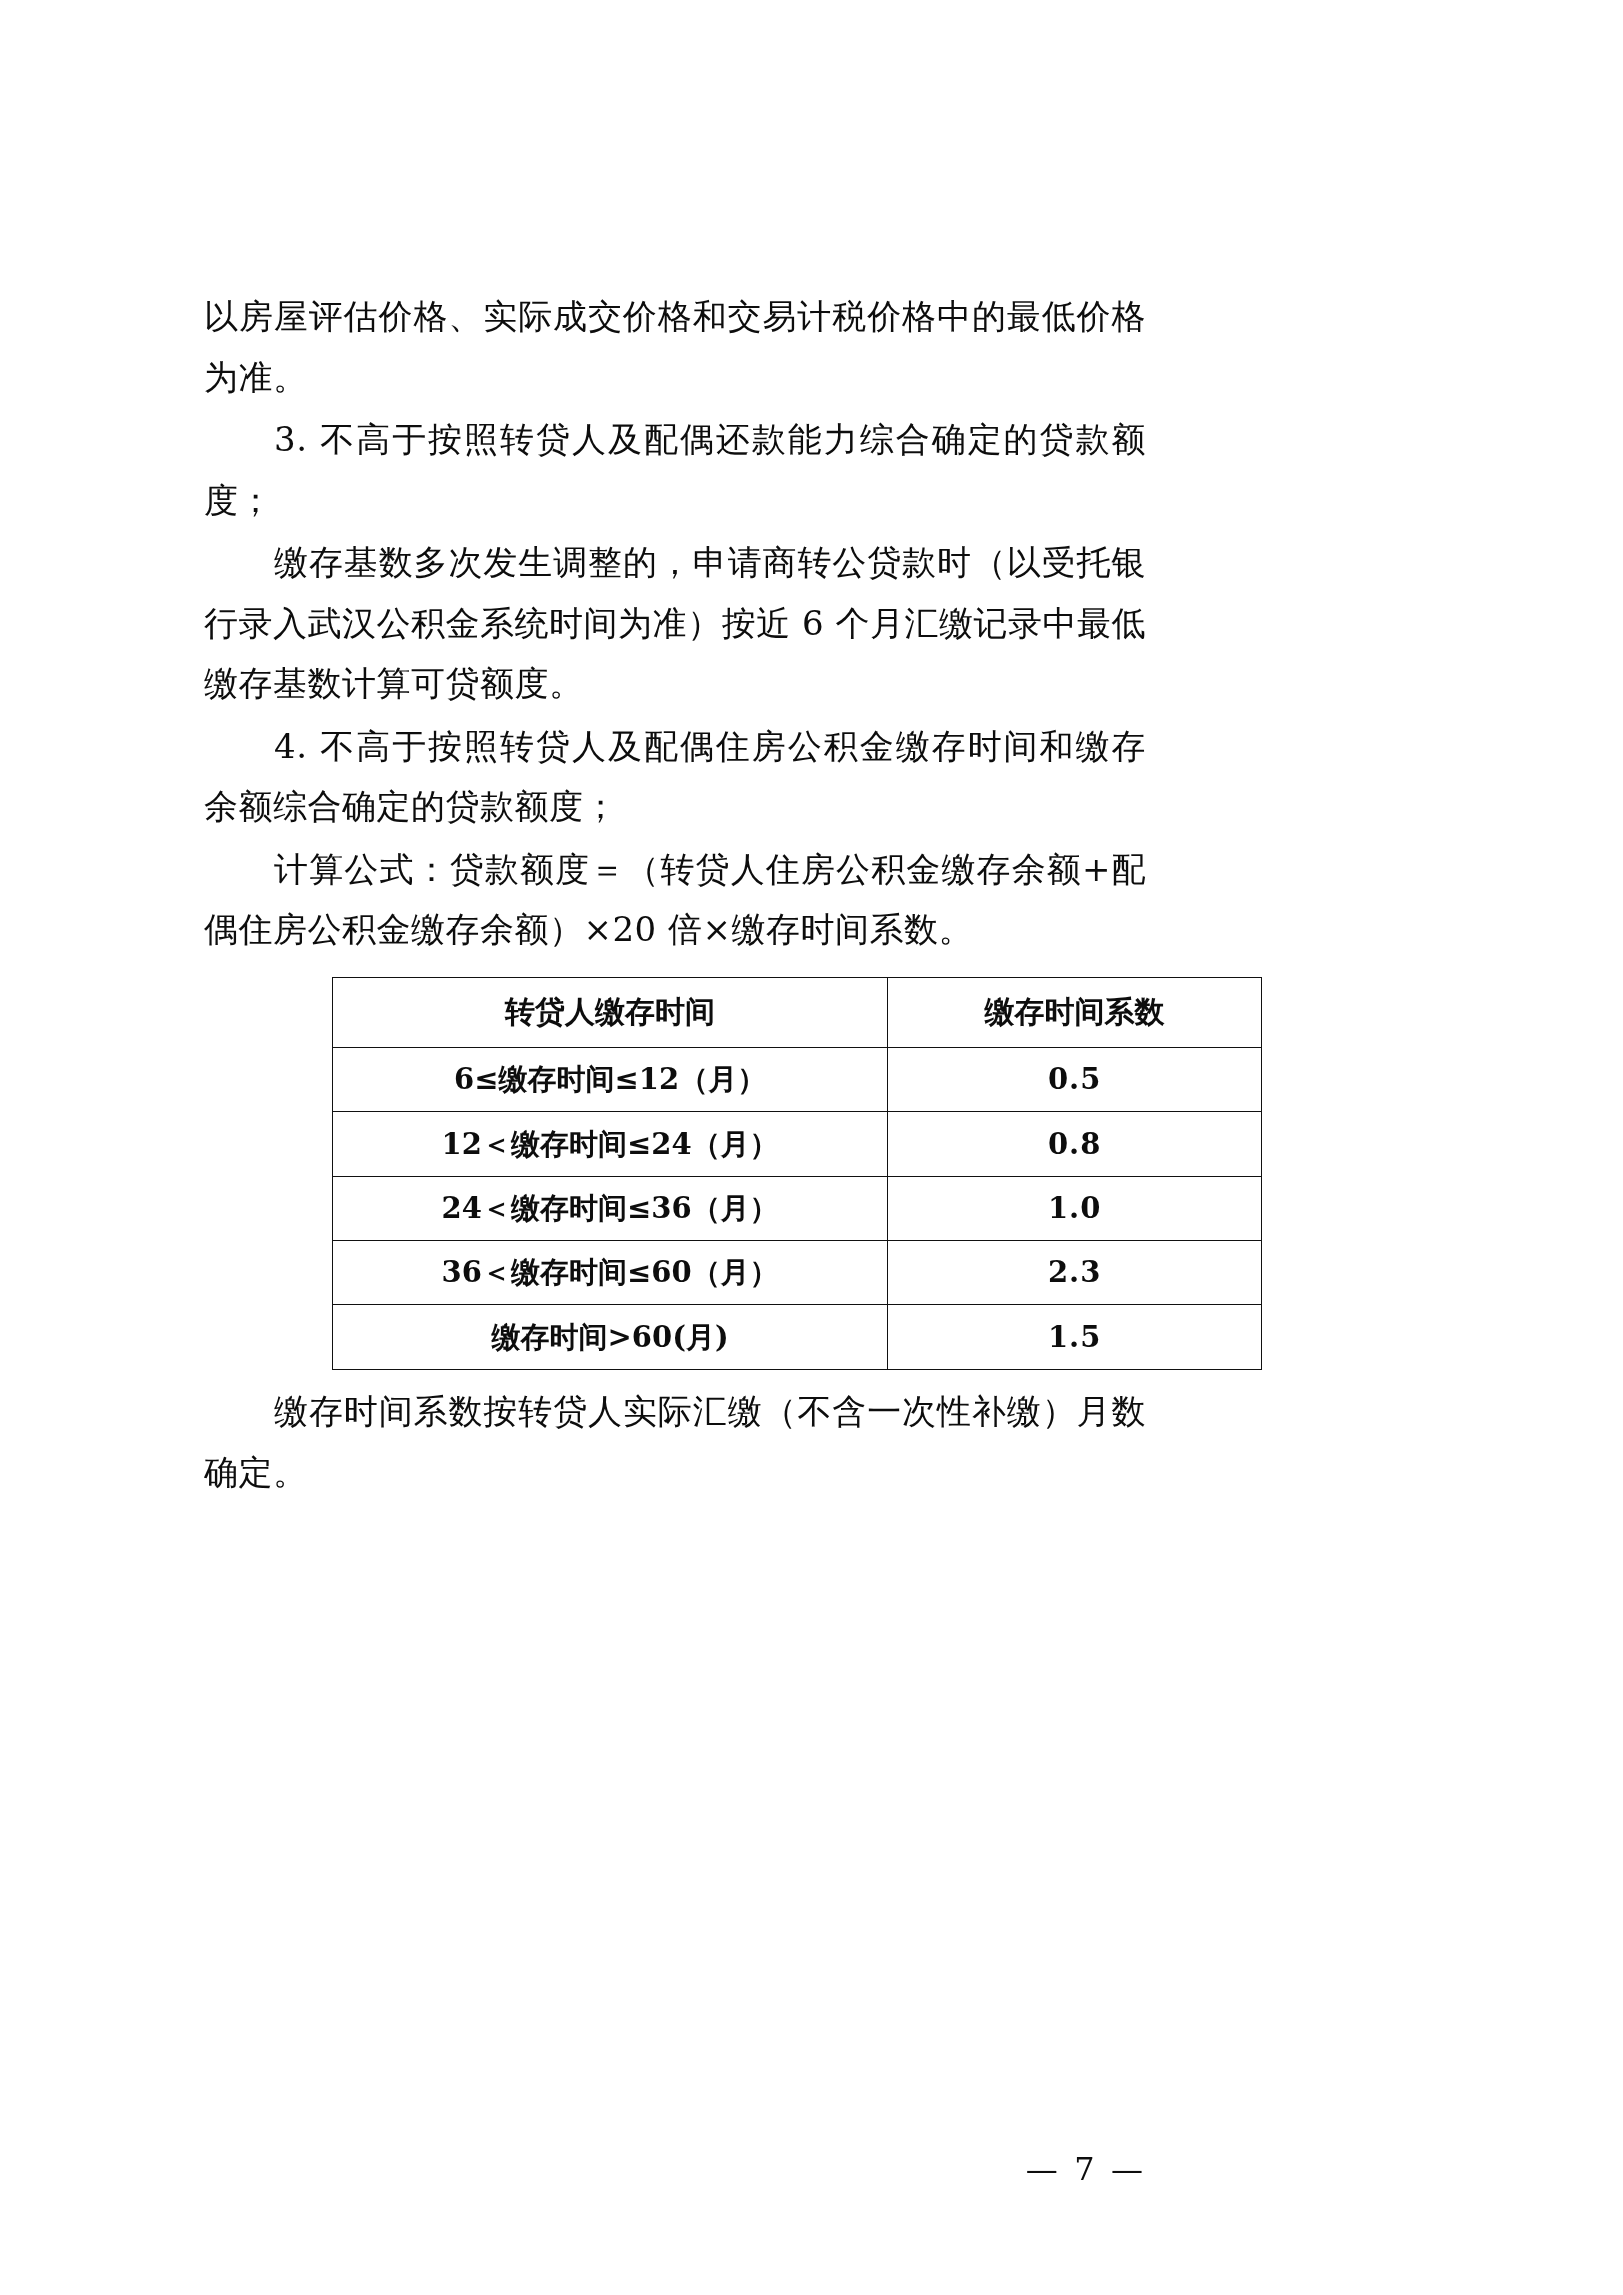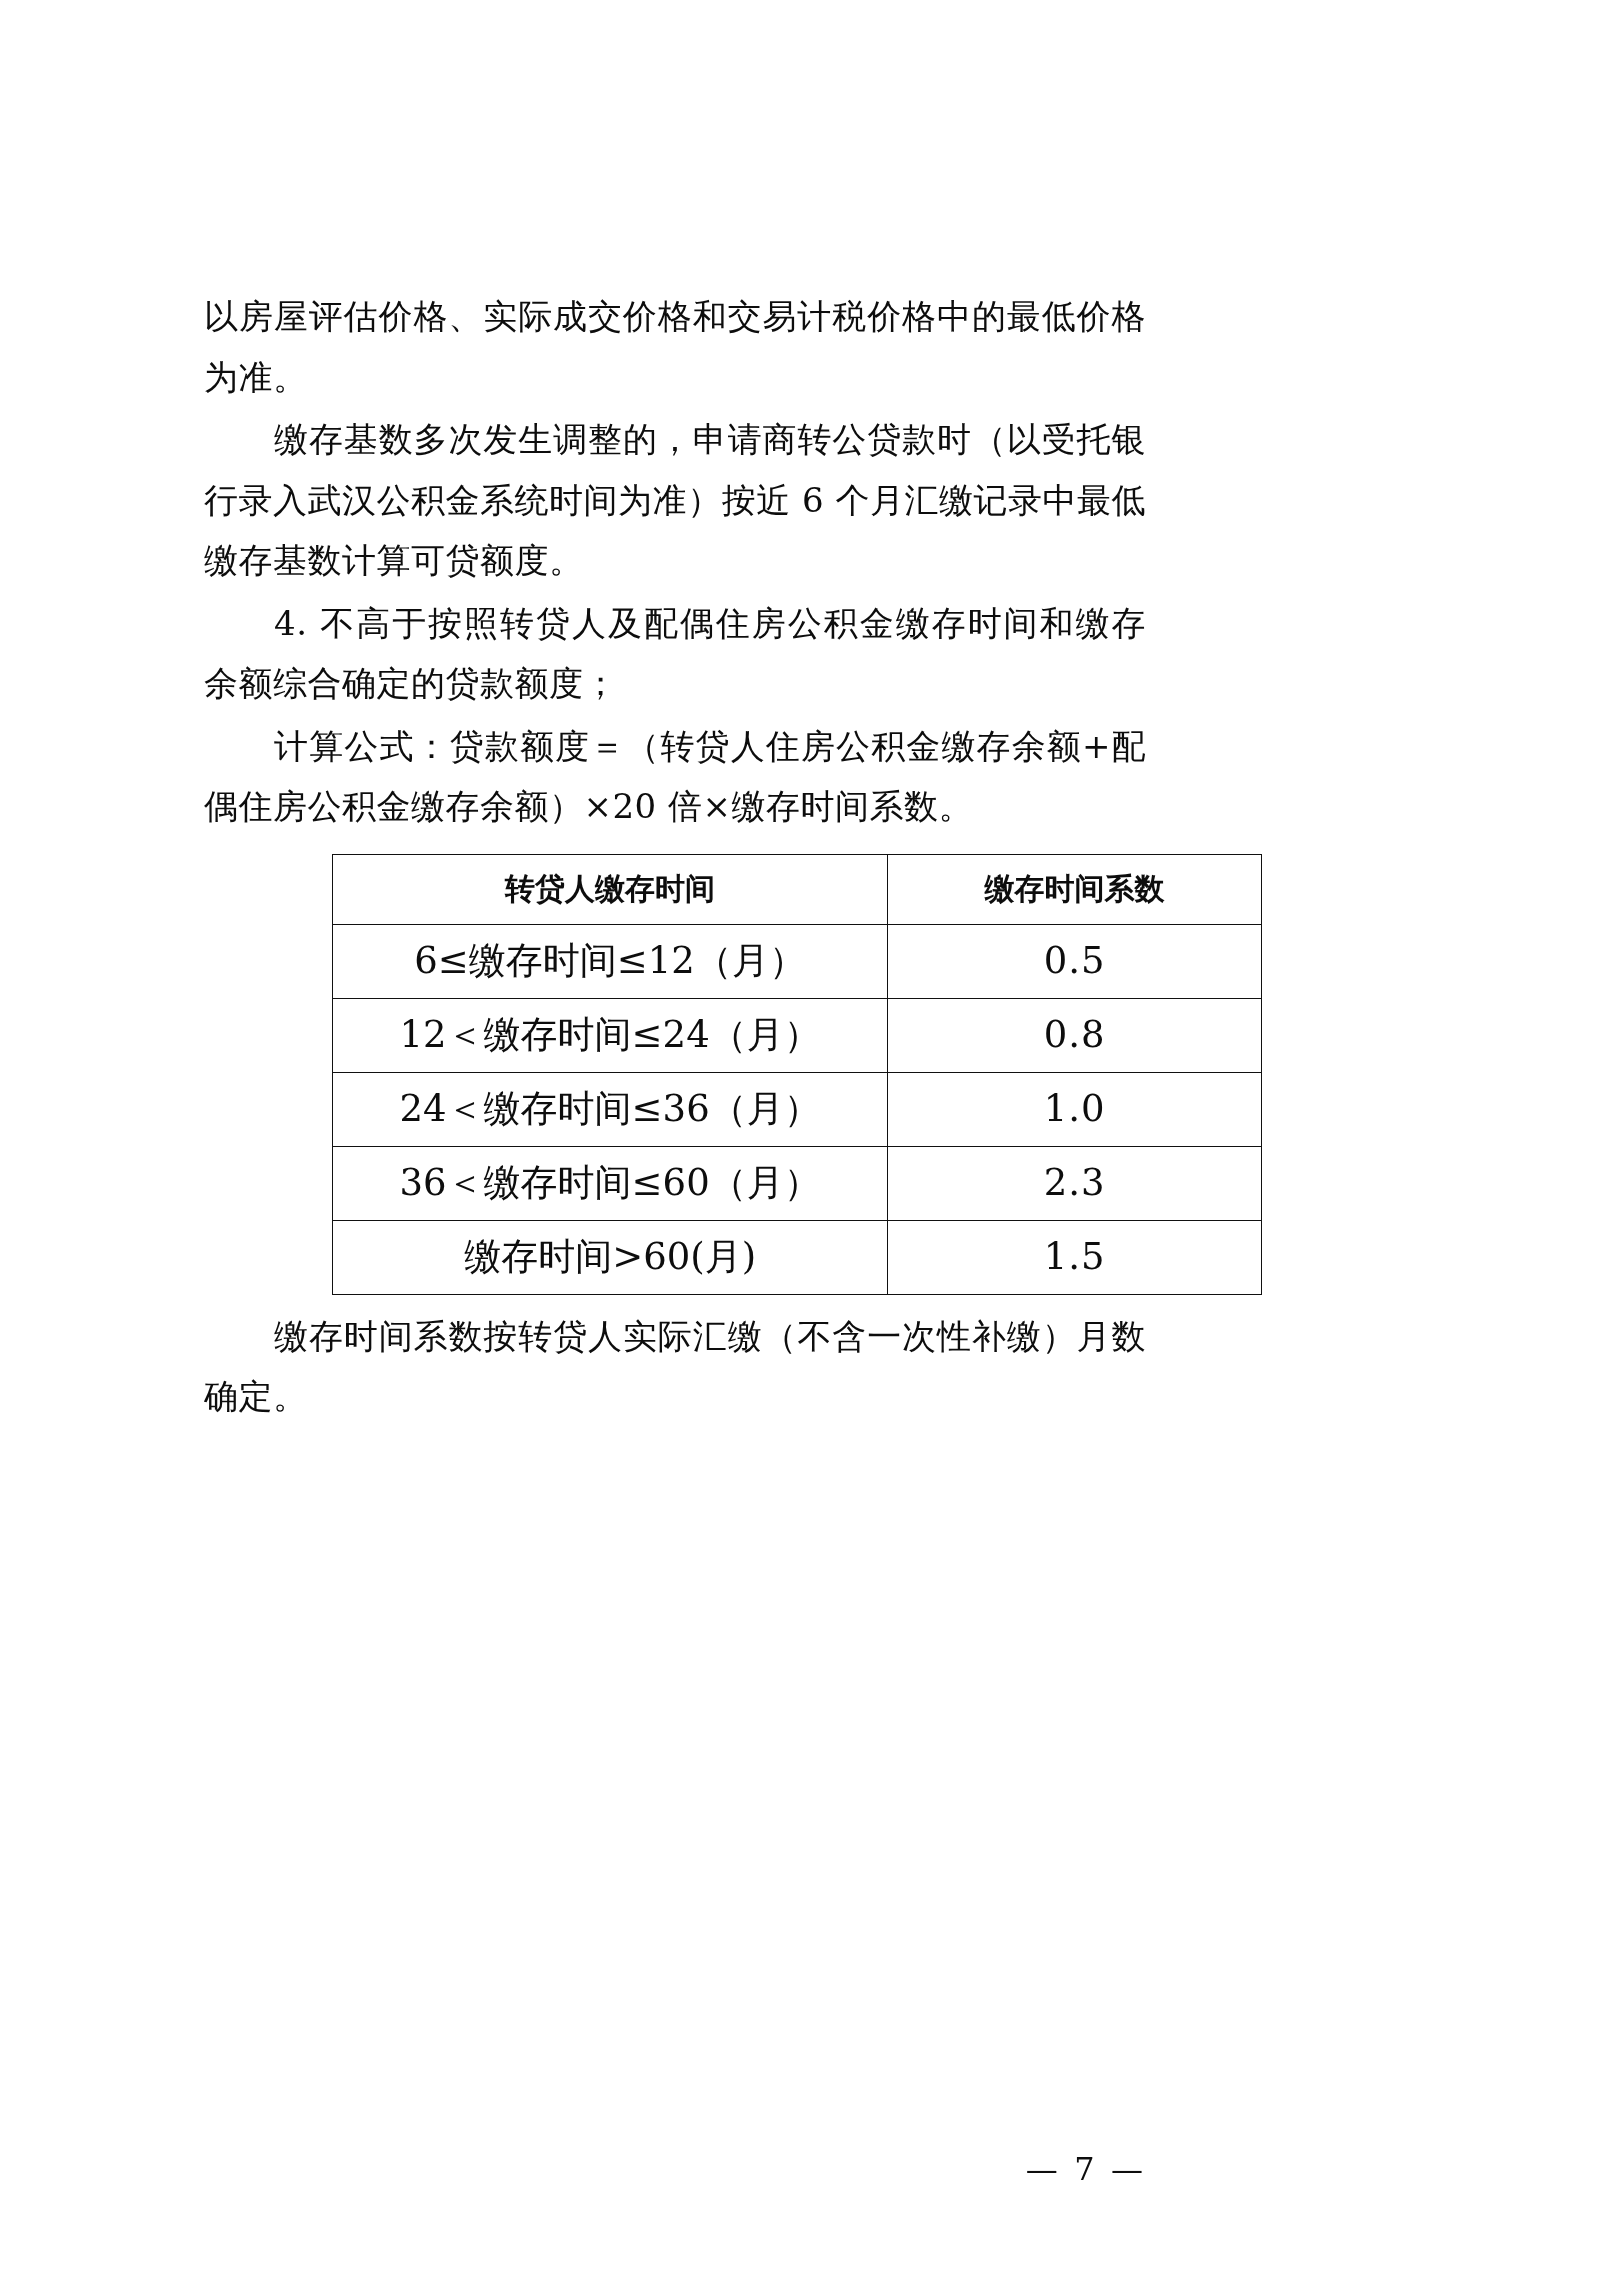--- a/index.html
+++ b/index.html
@@ -41,22 +41,22 @@
     width: 930px;
   }
   table.coef-table {
     border-collapse: collapse;
     width: 930px;
     table-layout: fixed;
   }
   table.coef-table td, table.coef-table th {
     border: 1.5px solid #111111;
     text-align: center;
-    font-size: 37px;
-    font-weight: normal;
+    font-size: 29px;
+    font-weight: bold;
     padding: 14.3px 5.1px;
     line-height: 1.2;
   }
   table.coef-table thead th {
     font-weight: bold;
     font-size: 30px;
     padding: 16.4px 5.1px;
     margin-left: 18px;
   }
   table.coef-table td.val {
@@ -72,20 +72,21 @@
     font-size: 32px;
     letter-spacing: 3.1px;
   }
 </style>
 </head>
 <body>
 
 <div class="page">
 
   <p class="para">以房屋评估价格、实际成交价格和交易计税价格中的最低价格为准。</p>
+  <p class="para indent">3. 不高于按照转贷人及配偶还款能力综合确定的贷款额度；</p>
   <p class="para indent">缴存基数多次发生调整的，申请商转公贷款时（以受托银行录入武汉公积金系统时间为准）按近 6 个月汇缴记录中最低缴存基数计算可贷额度。</p>
   <p class="para indent">4. 不高于按照转贷人及配偶住房公积金缴存时间和缴存余额综合确定的贷款额度；</p>
   <p class="para indent">计算公式：贷款额度＝（转贷人住房公积金缴存余额+配偶住房公积金缴存余额）×20 倍×缴存时间系数。</p>
 
   <div class="table-wrap">
     <table class="coef-table">
       <thead>
         <tr>
           <th class="col-a">转贷人缴存时间</th>
           <th class="col-b">缴存时间系数</th>

